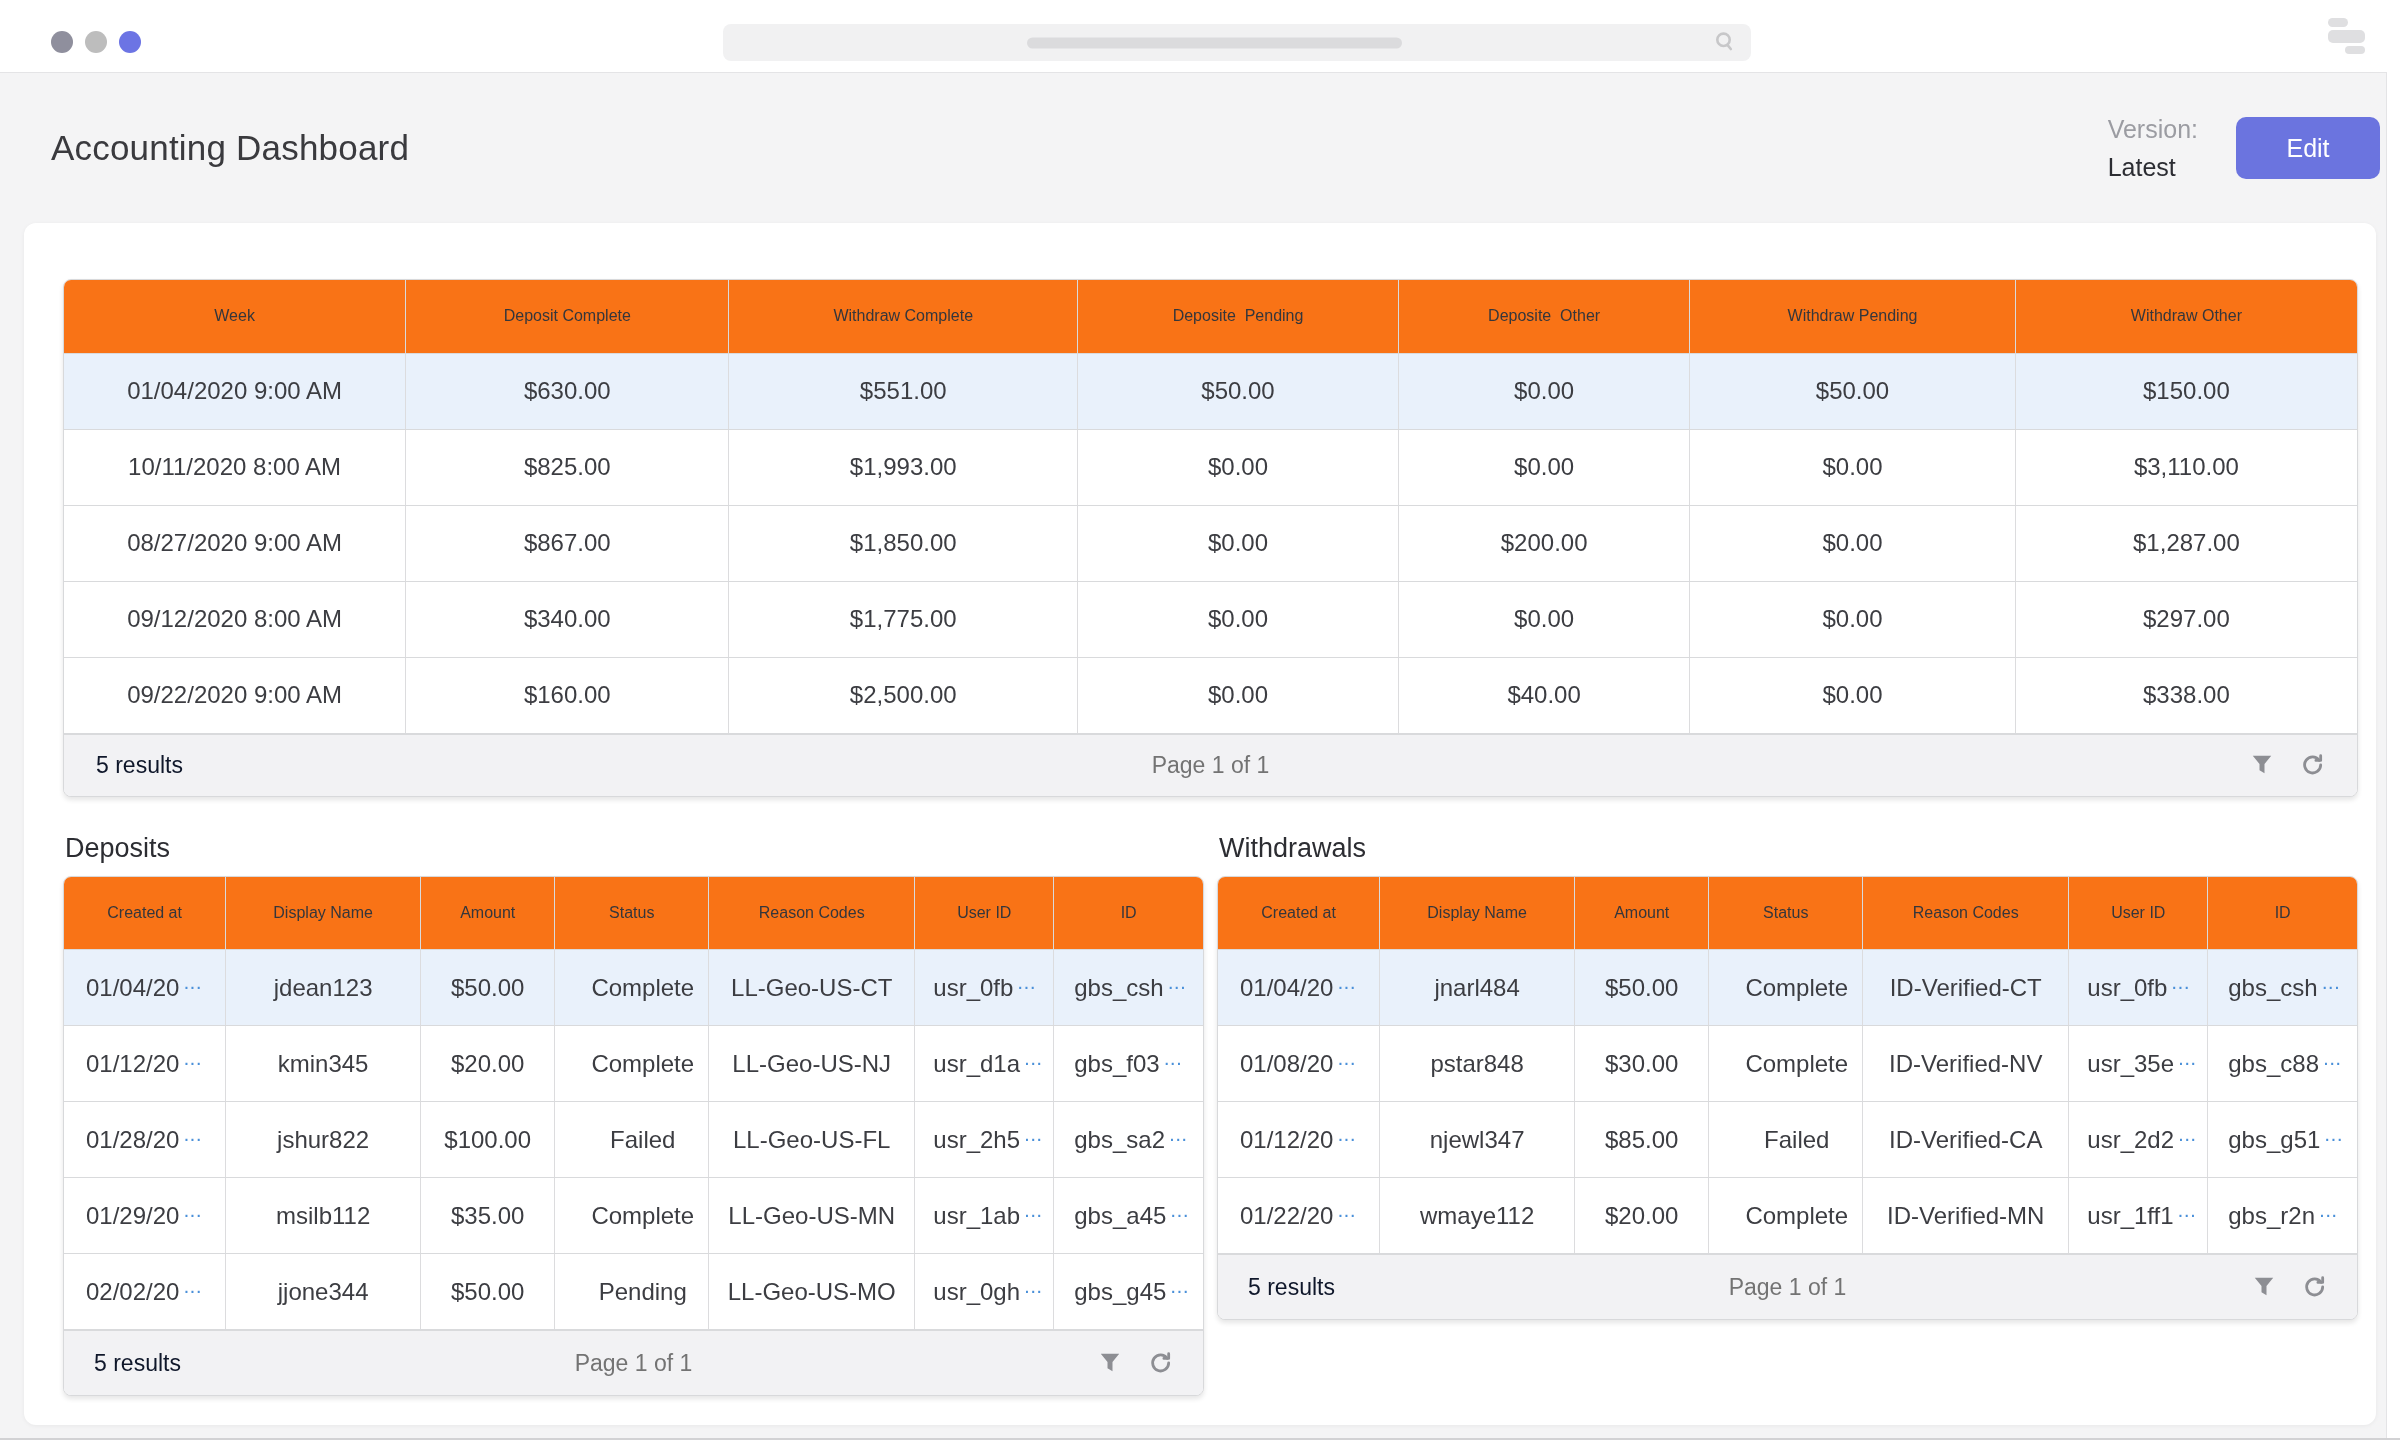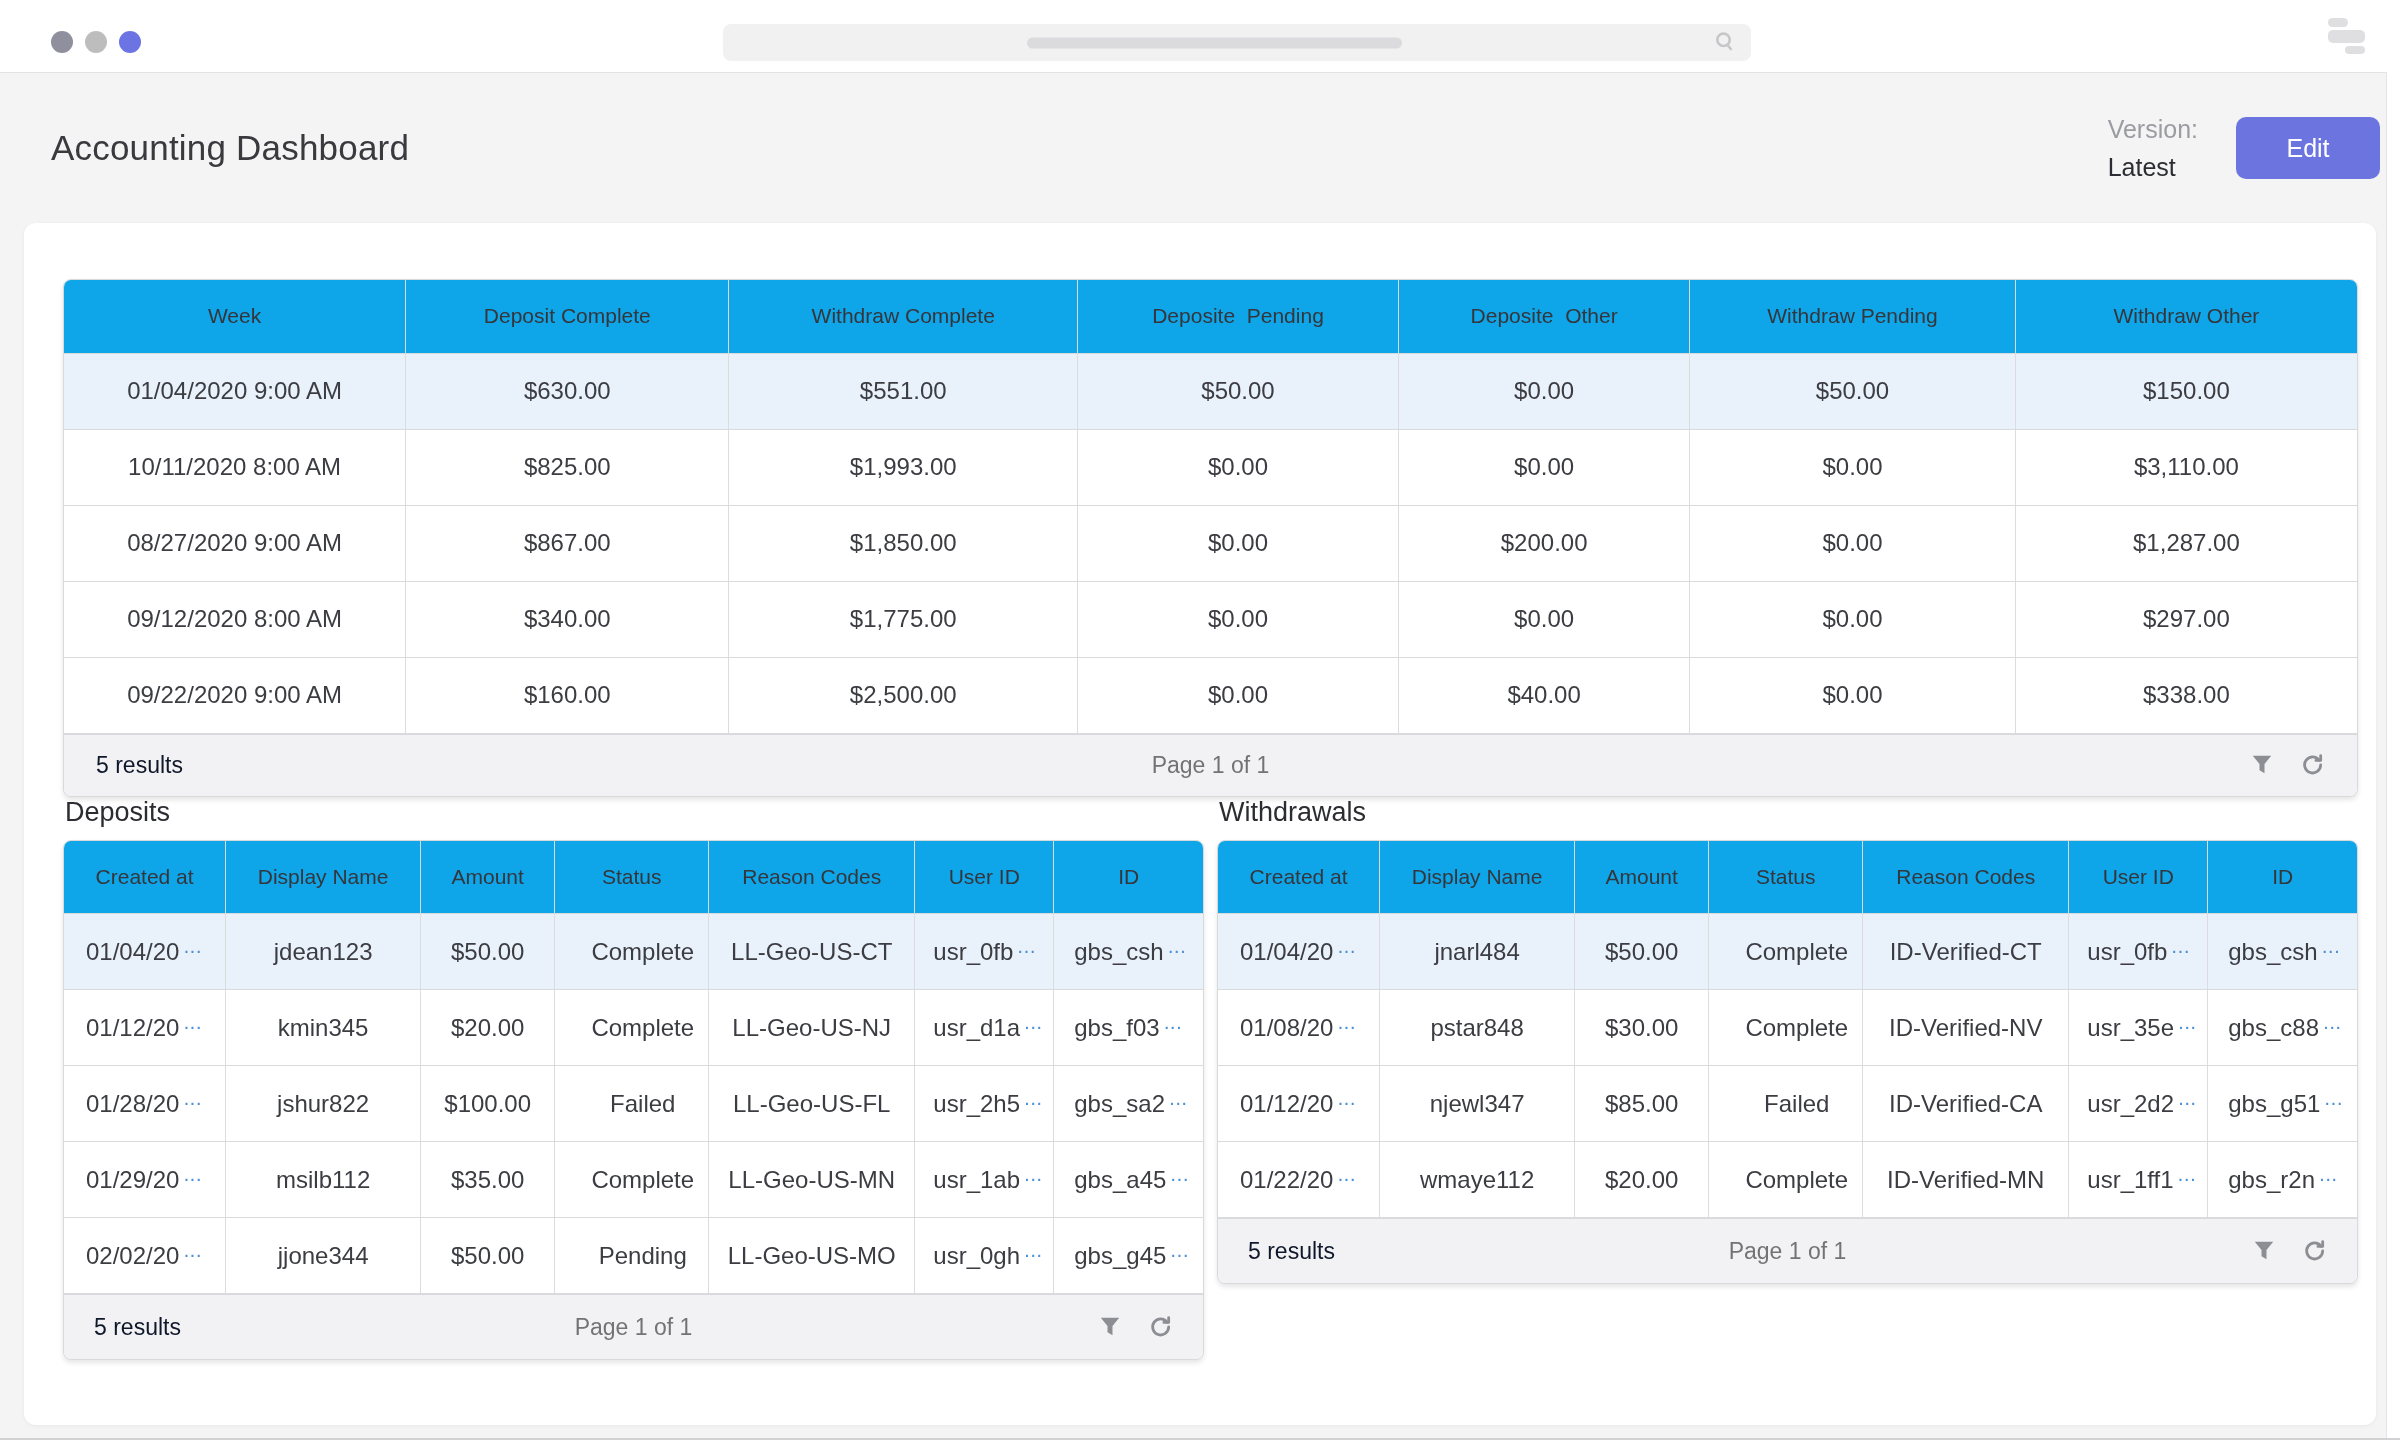--- a/index.html
+++ b/index.html
@@ -56,21 +56,21 @@
     box-shadow:0 1px 4px rgba(0,0,0,.05);
     padding:56px 18px 22px 39px;box-sizing:border-box;height:1202px;
   }
   
   .tbl{
     background:#fff;border:1px solid #d8d9db;border-radius:8px;overflow:hidden;
     box-shadow:0 3px 5px rgba(0,0,0,.10);
   }
   .tbl table{width:100%;border-collapse:collapse;table-layout:fixed;}
   .tbl th{
-    height:73px;background:#0ea5e9;color:#35363b;font-weight:400;font-size:21px;
+    height:73px;background:#f97316;color:#35363b;font-weight:400;font-size:16px;
     text-align:center;white-space:pre;border-bottom:1px solid #d9dadc;
     border-right:1px solid #d9dadc;padding:0 6px;box-sizing:border-box;
   }
   .tbl th:last-child{border-right:none;}
   .tbl td{
     height:76px;font-size:24px;color:#3c3d42;text-align:center;
     border-bottom:1px solid #d9dadc;border-right:1px solid #dcdcde;
     padding:0 8px;box-sizing:border-box;white-space:nowrap;overflow:hidden;
   }
   .tbl td:last-child{border-right:none;}
@@ -91,21 +91,21 @@
     display:flex;align-items:center;padding:0 32px;font-size:23px;
   }
   .small .tfoot{height:64px;padding:0 30px;}
   .tfoot .results{color:#0f172a;margin-right:auto;}
   .tfoot .pg{
     position:absolute;left:50%;transform:translateX(-50%);color:#737373;
   }
   .tfoot .ficons{margin-left:auto;display:flex;gap:24px;align-items:center;color:#8d8e93;}
   .tfoot .ficons span{line-height:0;cursor:pointer;}
   
-  .two-col{display:flex;gap:13px;}
+  .two-col{display:flex;gap:13px;margin-top:36px;}
   .two-col section{flex:1 1 0;min-width:0;}
   .section-title{
     font-size:27px;font-weight:500;color:#2c2d32;margin:0 0 12px 2px;
   }
   
   .scroll-strip{
     position:absolute;right:0;top:72px;bottom:2px;width:13px;background:#fff;
     border-left:1px solid #e4e4e6;
   }
   .bottom-edge{position:absolute;left:0;right:0;bottom:0;height:2px;background:#d2d2d4;}

